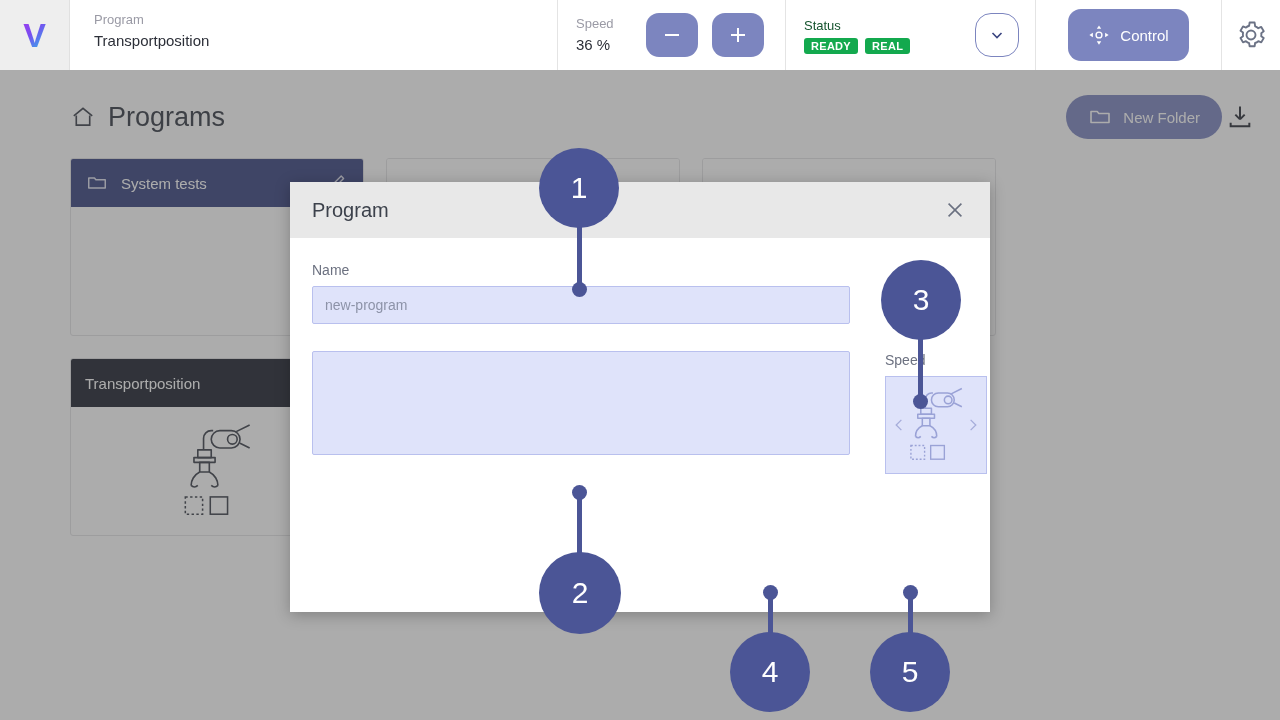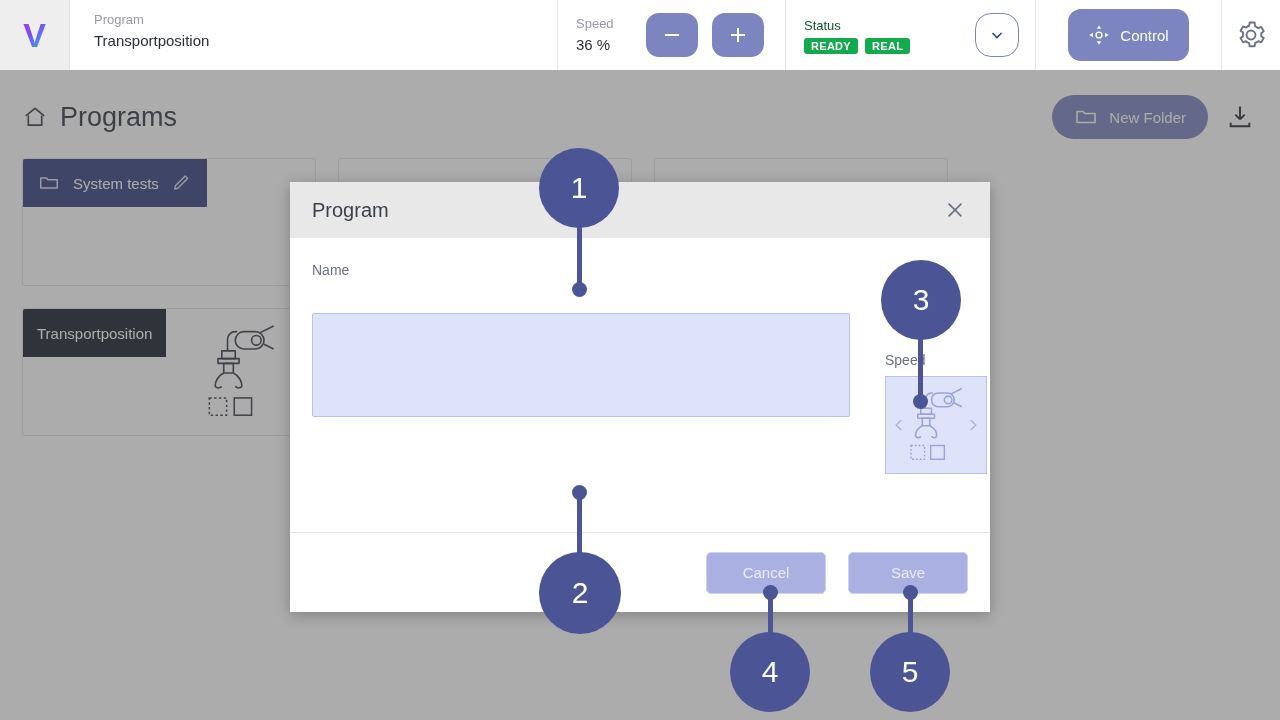--- a/index.html
+++ b/index.html
@@ -72,41 +72,41 @@
     display: flex; align-items: center; gap: 10px;
     background: #7c85bf; color: #ffffff; border: none; cursor: pointer;
     border-radius: 13px; padding: 0 20px; height: 52px; font-size: 15px;
   }
   .gear-cell { flex: 1; display: flex; align-items: center; justify-content: center; }
   .gear-btn { background: none; border: none; cursor: pointer; display: flex; }
 
   
   .page {
     position: absolute; left: 0; top: 70px; width: 1280px; height: 650px;
-    background: #ffffff; z-index: 1;
+    background: #ffffff; z-index: 1; padding-left: 48px;
   }
   .page-head {
     display: flex; align-items: center; padding: 22px 22px 0 22px; height: 72px;
   }
   .home-icon { margin-right: 12px; display: flex; }
   .page-title { font-size: 27px; color: #363b45; font-weight: normal; }
-  .head-actions { margin-left: auto; display: flex; align-items: center; gap: 14px; }
+  .head-actions { margin-left: auto; display: flex; align-items: center; }
   .pill-btn {
     display: flex; align-items: center; gap: 11px; height: 44px;
     background: #7c85bf; color: #ffffff; border: none; border-radius: 22px;
     padding: 0 22px; font-size: 15px; cursor: pointer;
   }
   .dl-btn { background: none; border: none; cursor: pointer; display: flex; padding: 0 4px; }
 
   .cards {
     display: flex; gap: 22px; padding: 16px 22px 0 22px; flex-wrap: wrap;
   }
   .card {
-    width: 294px; height: 128px; border: 1px solid #e3e3e6; border-radius: 3px;
-    background: #ffffff; overflow: hidden; display: flex; 
+    width: 294px; height: 178px; border: 1px solid #e3e3e6; border-radius: 3px;
+    background: #ffffff; overflow: hidden; display: flex; flex-direction: column;
   }
   .card-head {
     height: 48px; display: flex; align-items: center; gap: 12px;
     padding: 0 14px; color: #ffffff; font-size: 15px;
   }
   .card-head.blue { background: #3a4480; }
   .card-head.dark { background: #1f2430; }
   .card-head.plain { background: #ffffff; }
   .card-head-title { flex: 1; white-space: nowrap; overflow: hidden; }
   .card-edit { display: flex; cursor: pointer; }
@@ -342,20 +342,21 @@
       <button class="modal-close">
         <svg width="22" height="22" viewBox="0 0 24 24">
           <path d="M5 5l14 14M19 5L5 19" fill="none" stroke="#6a7080" stroke-width="1.7"></path>
         </svg>
       </button>
     </div>
 
     <div class="modal-body">
       <div class="fields">
         <div class="field-label">Name</div>
+        <input class="txt-input" type="text" placeholder="new-program" style="">
         <div class="spacer-28"></div>
         <textarea class="txt-area" placeholder="" style=""></textarea>
       </div>
 
       <div class="icon-col">
         <div class="field-label">Speed</div>
         <div class="icon-box">
           <span class="icon-arrow left">
             <svg width="15" height="15" viewBox="0 0 16 16">
               <polyline points="10,2.5 4.5,8 10,13.5" fill="none" stroke="#a6adda" stroke-width="1.4"></polyline>
@@ -378,24 +379,20 @@
           </svg>
           <span class="icon-arrow right">
             <svg width="15" height="15" viewBox="0 0 16 16">
               <polyline points="6,2.5 11.5,8 6,13.5" fill="none" stroke="#a6adda" stroke-width="1.4"></polyline>
             </svg>
           </span>
         </div>
       </div>
     </div>
 
-    <div class="modal-foot">
-      <button class="foot-btn">Cancel</button>
-      <button class="foot-btn">Save</button>
-    </div>
   </div>
 
   <div class="anno">
     <div class="anno-line" style="left:577px; top:188px; height:102px;"></div>
     <div class="anno-dot" style="left:572px; top:282px;"></div>
     <div class="anno-circle" style="left:539px; top:148px; width:80px; height:80px;">1</div>
   </div>
 
   <div class="anno">
     <div class="anno-line" style="left:577px; top:492px; height:102px;"></div>

